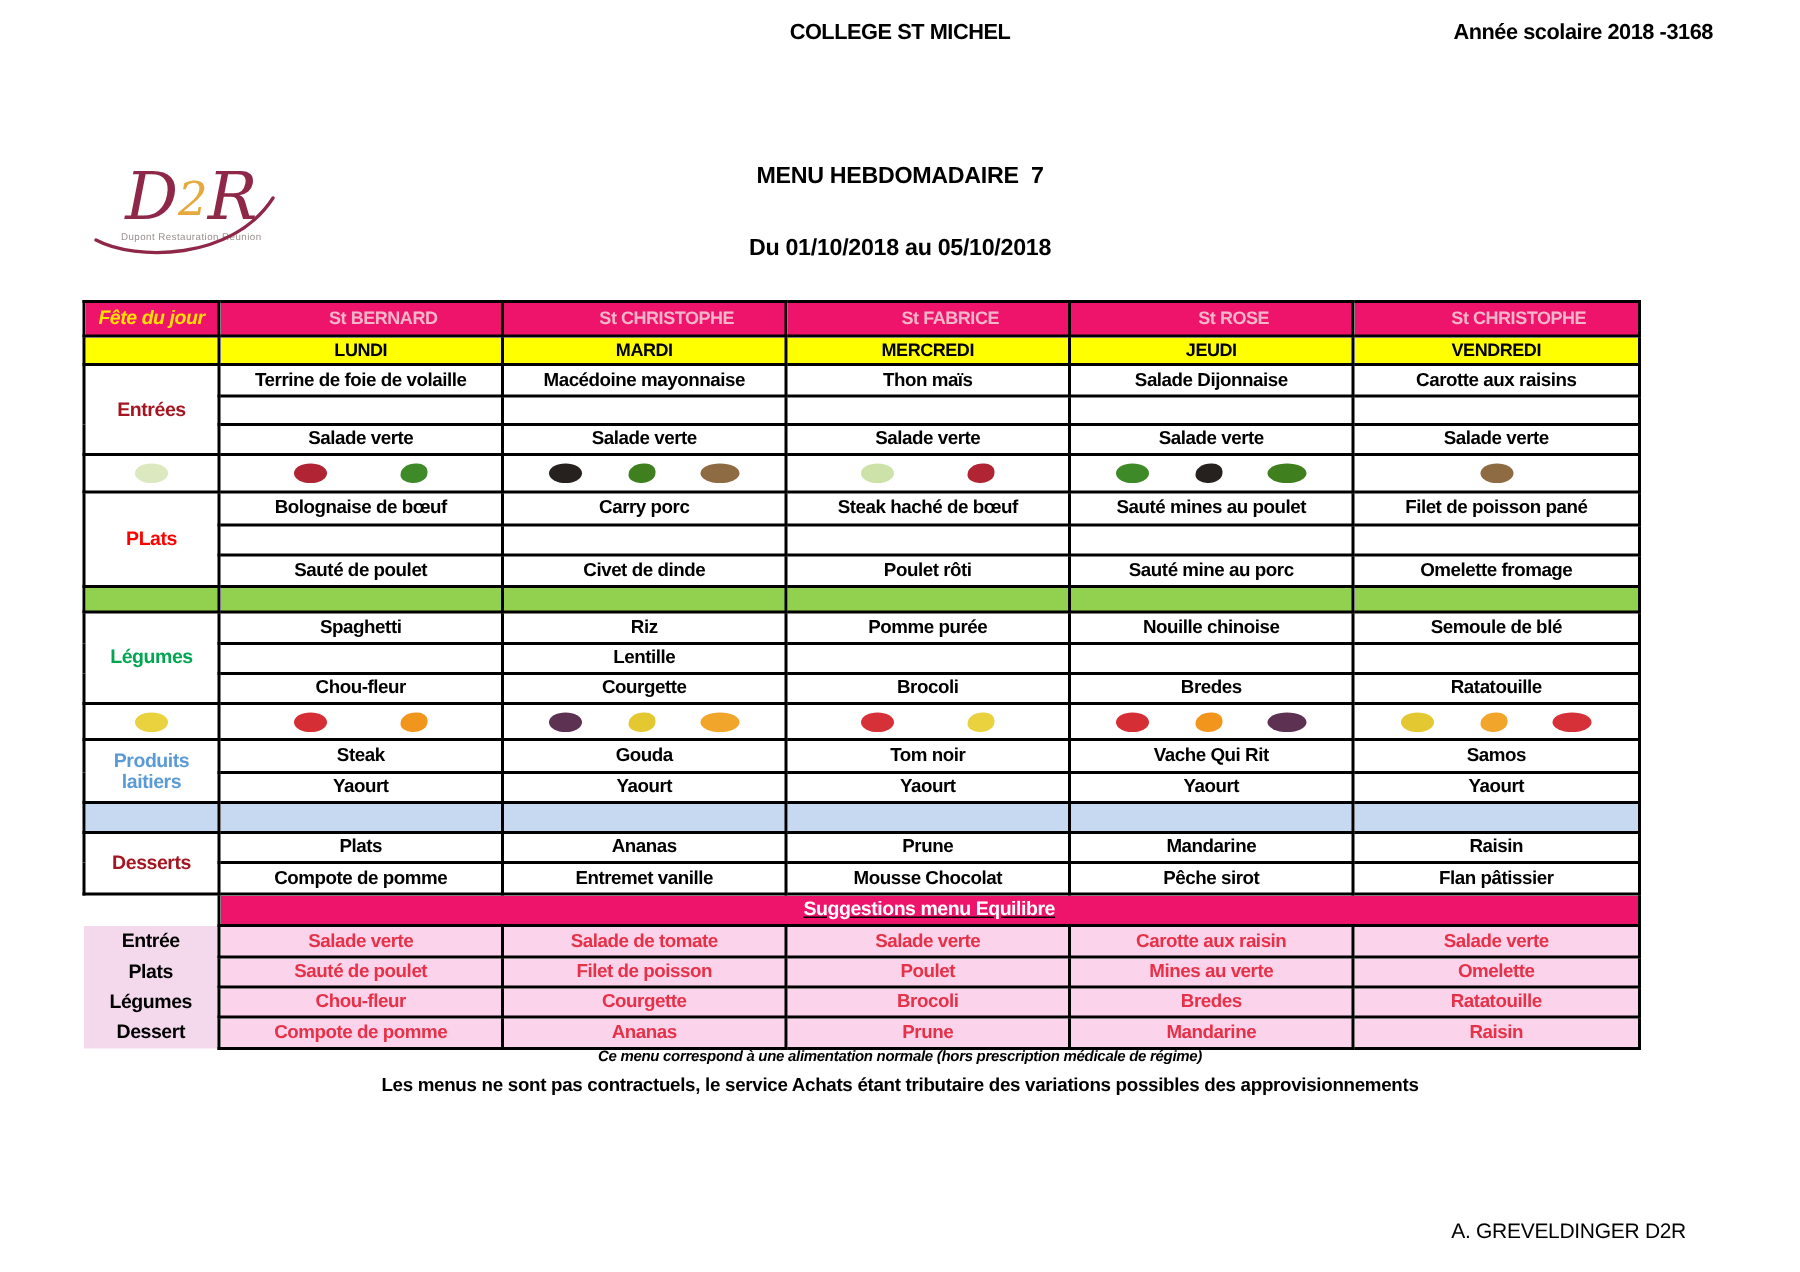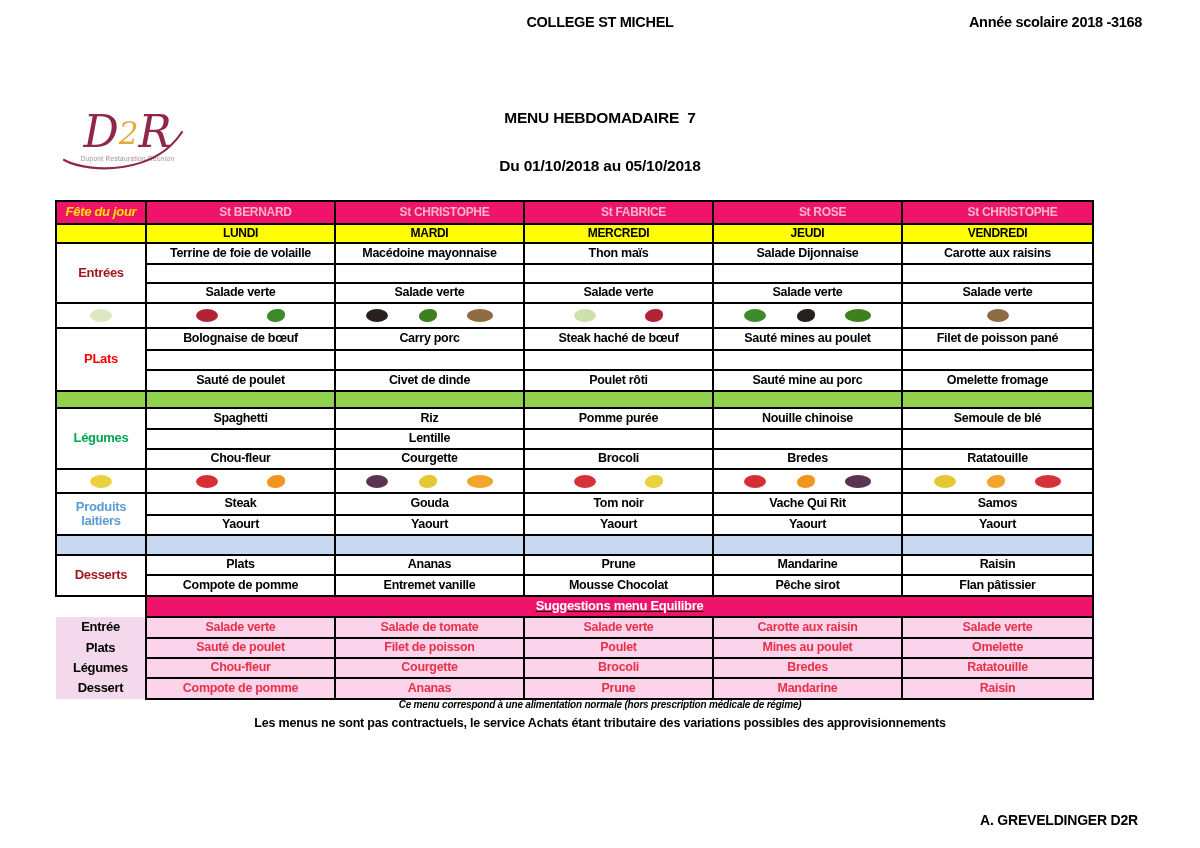--- a/index.html
+++ b/index.html
@@ -47,21 +47,21 @@
   .blue-band{background:var(--blue-band);}
   .nb{border:none;background:#fff;}
   .sugg-header{background:var(--magenta);color:#fff;font-size:13px;}
   .sugg-label{background:var(--pink-label);color:#000;font-size:13px;}
   .sugg-cell{background:var(--pink-cell);color:var(--red-text);font-size:12.5px;}
 
   .note1{position:absolute;top:699px;left:0;width:100%;text-align:center;
     font-style:italic;font-weight:bold;font-size:10px;letter-spacing:-0.2px;}
   .note2{position:absolute;top:716px;left:0;width:100%;text-align:center;
     font-weight:bold;font-size:12.5px;letter-spacing:-0.2px;}
-  .signature{position:absolute;top:812px;right:62px;font-weight:bold;font-size:14px;letter-spacing:-0.2px;}
+  .signature{position:absolute;top:812px;right:76px;font-weight:normal;font-size:14px;letter-spacing:-0.2px;}
 </style>
 </head>
 <body>
 
 <div class="top-school">COLLEGE ST MICHEL</div>
 <div class="top-year">Année scolaire 2018 -3168</div>
 
 <div class="logo">
   <svg class="logo-swoosh" viewBox="0 0 135 60">
     <path d="M4 42 C 30 56, 95 56, 122 14" fill="none" stroke="#8e2748" stroke-width="2.2" stroke-linecap="round"></path>
@@ -300,21 +300,21 @@
           <td class="sugg-cell">Salade de tomate</td>
           <td class="sugg-cell">Salade verte</td>
           <td class="sugg-cell">Carotte aux raisin</td>
           <td class="sugg-cell">Salade verte</td>
         </tr>
         <tr style="height: 20px;">
           <td class="nb sugg-label">Plats</td>
           <td class="sugg-cell">Sauté de poulet</td>
           <td class="sugg-cell">Filet de poisson</td>
           <td class="sugg-cell">Poulet</td>
-          <td class="sugg-cell">Mines au poulet</td>
+          <td class="sugg-cell">Mines au verte</td>
           <td class="sugg-cell">Omelette</td>
         </tr>
         <tr style="height: 20px;">
           <td class="nb sugg-label">Légumes</td>
           <td class="sugg-cell">Chou-fleur</td>
           <td class="sugg-cell">Courgette</td>
           <td class="sugg-cell">Brocoli</td>
           <td class="sugg-cell">Bredes</td>
           <td class="sugg-cell">Ratatouille</td>
         </tr>

